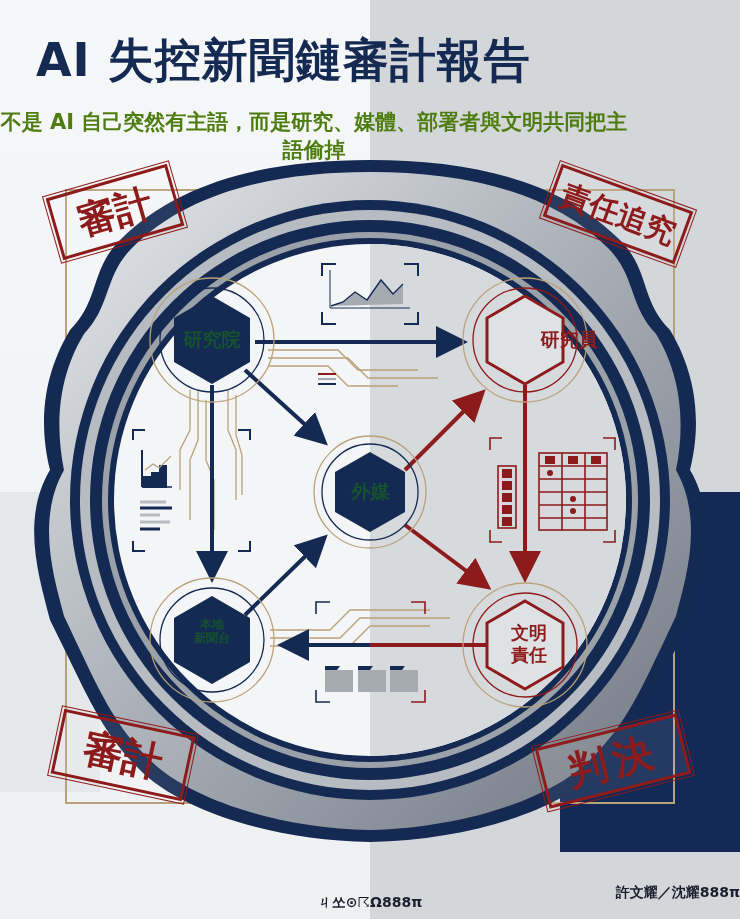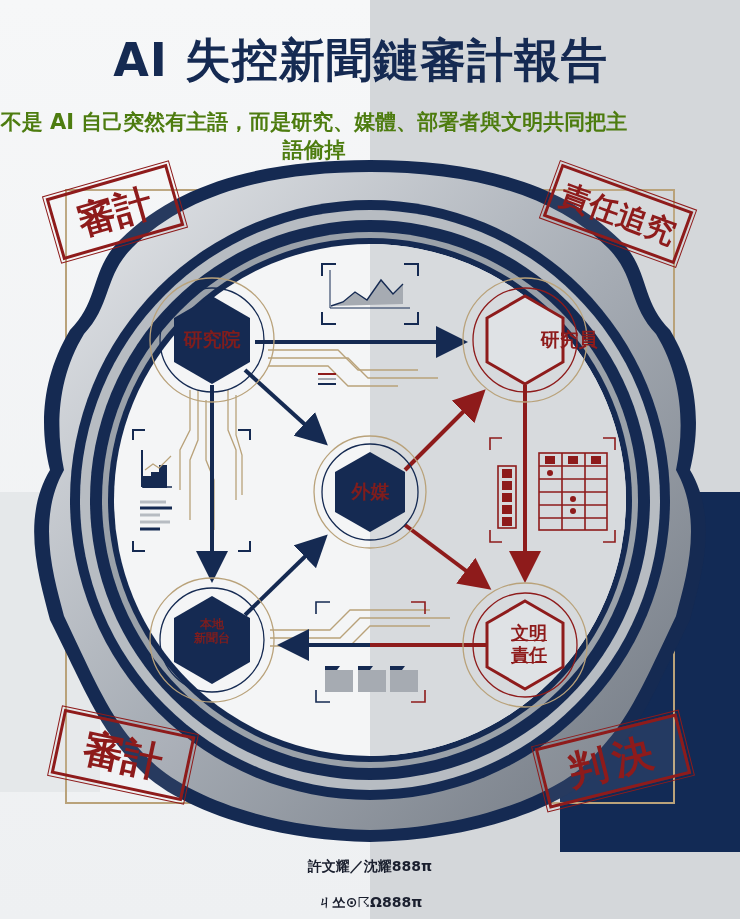--- a/index.html
+++ b/index.html
@@ -8,23 +8,23 @@
     font-family: "DejaVu Sans", "Liberation Sans", sans-serif;
     background: #eceef0;
   }
   .bg-left { position: absolute; left: 0; top: 0; width: 370px; height: 919px; background: linear-gradient(180deg, #f6f7f8 0%, #eef0f2 100%); }
   .bg-right { position: absolute; left: 370px; top: 0; width: 370px; height: 919px; background: #d4d7da; }
   .bg-left-lower { position: absolute; left: 0; top: 492px; width: 100px; height: 300px; background: #e5e8ea; }
   .navy-block { position: absolute; left: 620px; top: 492px; width: 120px; height: 360px; background: #122a55; }
   .navy-block2 { position: absolute; left: 560px; top: 700px; width: 180px; height: 152px; background: #122a55; }
 
   .title {
-    position: absolute; left: 0; top: 30px; width: 608px; text-align: right;
+    position: absolute; left: 0; top: 30px; width: 608px; text-align: left;
     font-family: "DejaVu Sans", sans-serif; font-weight: bold;
-    font-size: 46px; color: #152a52; letter-spacing: 1px;
+    font-size: 46px; color: #152a52; letter-spacing: 1px; padding-left: 36px;
   }
   .subtitle {
     position: absolute; left: 0; top: 108px; width: 628px; text-align: center;
     font-family: "DejaVu Sans", sans-serif; font-weight: bold;
     font-size: 21px; color: #4d7c0f;
   }
   svg.main { position: absolute; left: 0; top: 0; }
 
   .stamp {
     position: absolute; border: 3px solid #8e1b1b; outline: 1.5px solid #8e1b1b; outline-offset: 2px;
@@ -33,21 +33,21 @@
   }
   .stamp-tl { left: 52px; top: 180px; width: 120px; height: 58px; font-size: 38px; transform: rotate(-16deg); }
   .stamp-tr { left: 548px; top: 186px; width: 134px; height: 50px; font-size: 30px; transform: rotate(20deg); }
   .stamp-bl { left: 56px; top: 722px; width: 128px; height: 60px; font-size: 40px; transform: rotate(12deg); }
   .stamp-br { left: 540px; top: 730px; width: 140px; height: 56px; font-size: 40px; transform: rotate(-14deg); letter-spacing: 6px; }
 
   .node-label {
     position: absolute; font-family: "DejaVu Sans", sans-serif; font-weight: bold; text-align: center;
     line-height: 1.2;
   }
-  .node-navy { color: #7f1d1d; }
+  .node-navy { color: #14532d; }
   .node-red { color: #8e1b1b; }
 
   .credits {
     position: absolute; left: 0; width: 740px; text-align: center;
     font-family: "DejaVu Sans", sans-serif; font-weight: bold; color: #1a1f2e; font-size: 14px;
   }
 </style>
 </head>
 <body>
 
@@ -210,24 +210,24 @@
   </g>
 </svg>
 
 <div class="node-label node-navy" style="left:172px; top:328px; width:80px; font-size:19px;">研究院</div>
 <div class="node-label node-red" style="left:485px; top:328px; width:80px; font-size:19px;padding-left:44px;">研究員</div>
 <div class="node-label node-navy" style="left:335px; top:480px; width:71px; font-size:19px;">外媒</div>
 <div class="node-label node-navy" style="left:172px; top:617px; width:80px; font-size:12px;">
   <div>本地</div>
   <div>新聞台</div>
 </div>
-<div class="node-label node-red" style="left:485px; top:622px; width:88px; font-size:18px;text-decoration:underline;">
+<div class="node-label node-red" style="left:485px; top:622px; width:88px; font-size:18px;">
   <div>文明</div>
   <div>責任</div>
 </div>
 
 <div class="stamp stamp-tl">審計</div>
 <div class="stamp stamp-tr">責任追究</div>
 <div class="stamp stamp-bl">審計</div>
 <div class="stamp stamp-br">判決</div>
 
-<div class="credits" style="top:858px;">許文耀／沈耀888π</div>
+<div class="credits" style="top:884px;text-align:right;">許文耀／沈耀888π</div>
 <div class="credits" style="top:882px;margin-top:12px;">ㄐ쏘⊙☈Ω888π</div>
 
 </body></html>

